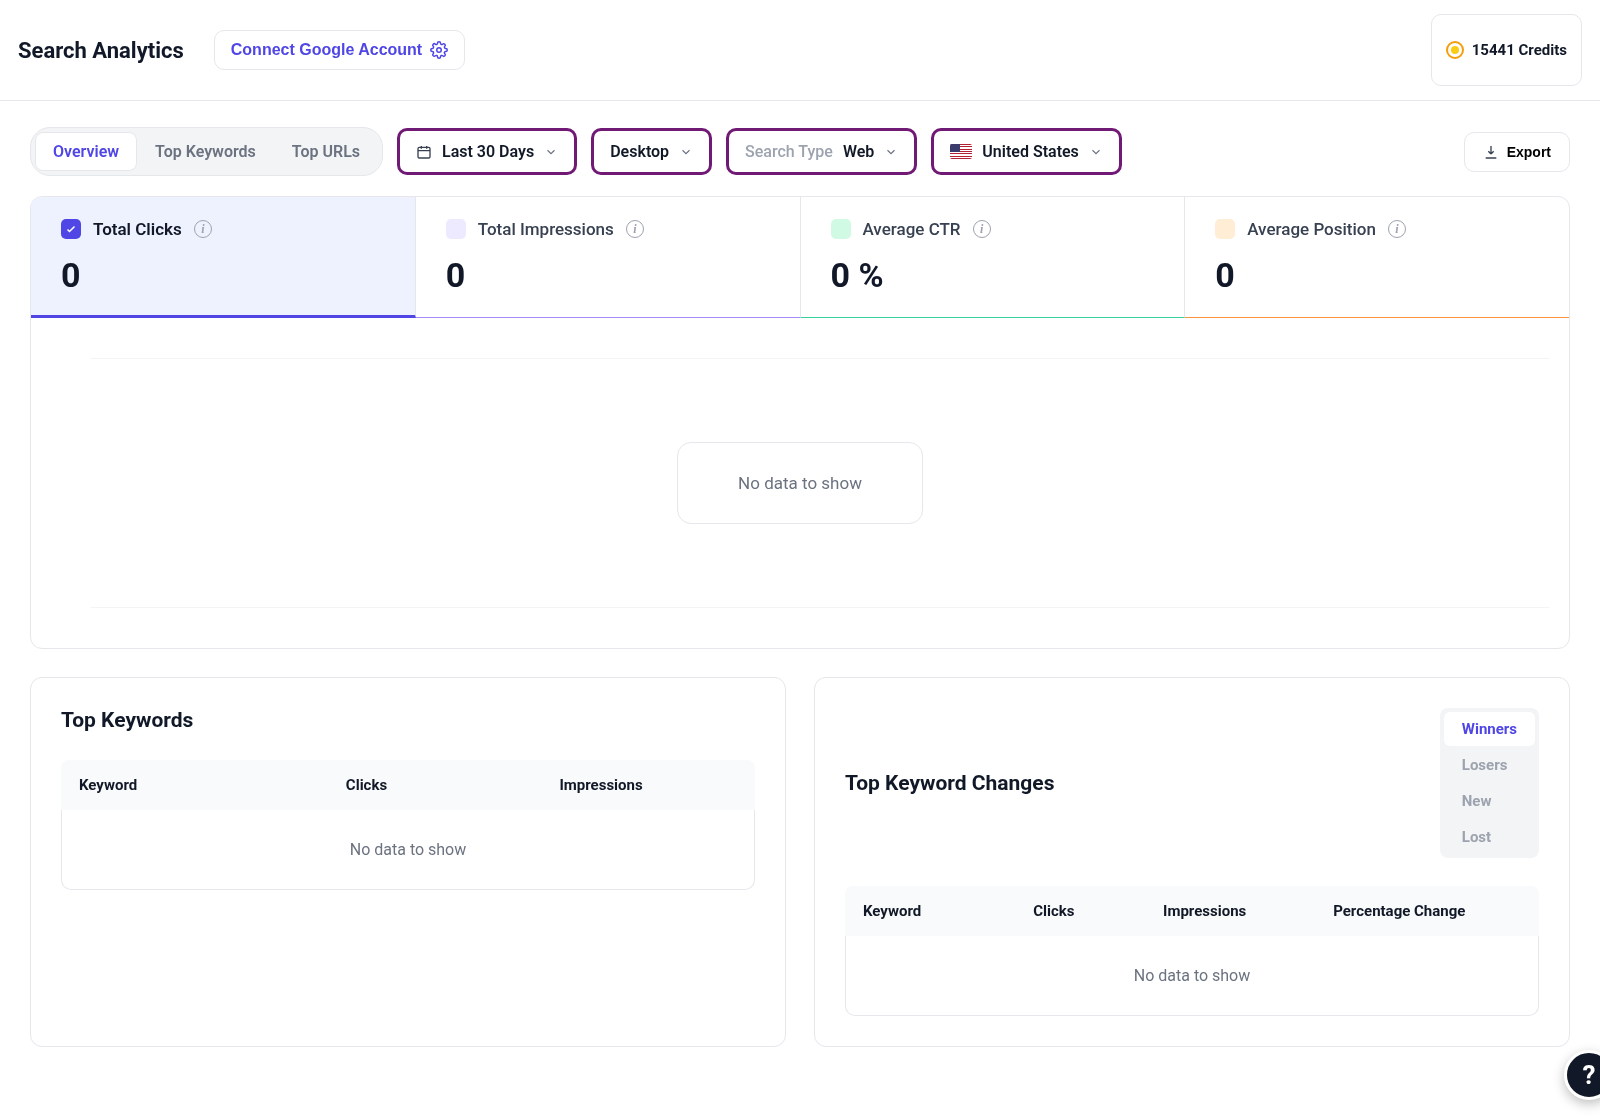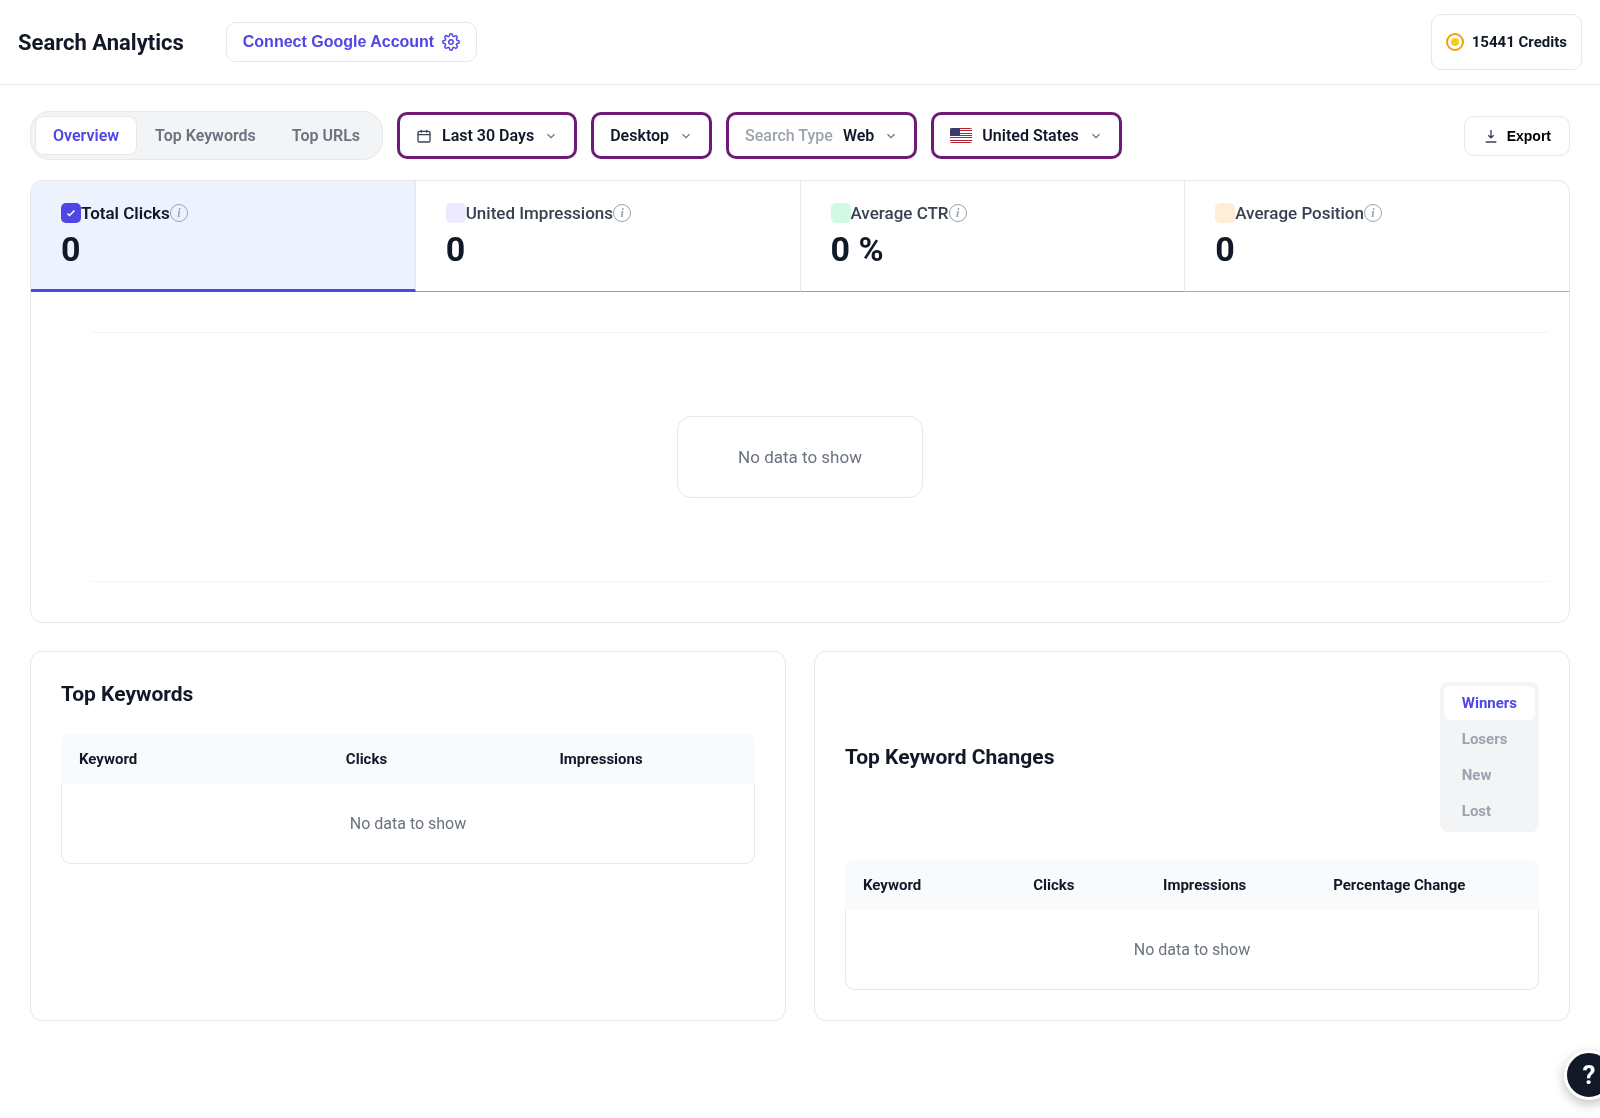--- a/index.html
+++ b/index.html
@@ -15,27 +15,27 @@
     justify-content: space-between;
     padding: 14px 18px 14px 18px;
     border-bottom: 1px solid #e5e7eb;
   }
   .topbar-left { display: flex; align-items: center; gap: 30px; }
   .page-title { font-size: 22px; font-weight: 700; color: #111827; }
   .connect-btn {
     display: inline-flex; align-items: flex-end; gap: 8px;
     border: 1px solid #e5e7eb; border-radius: 10px;
     padding: 10px 16px; color: #4f46e5; font-weight: 600;
-    font-size: 16px; background: #fff; cursor: pointer; margin-left: 12px;
+    font-size: 16px; background: #fff; cursor: pointer;
   }
   .gear-icon { width:18px; height:18px; }
   .credits {
     display: inline-flex; align-items:center; gap:8px;
     border:1px solid #e5e7eb; border-radius:10px;
-    padding:18px 14px; font-weight:700; font-size:15px;
+    padding:26px 14px; font-weight:700; font-size:15px;
   }
   .coin {
     width:18px; height:18px; border-radius:50%;
     background:#fff; border:2px solid #f59e0b; display:inline-block;
     position:relative;
   }
   .coin::after{
     content:"";position:absolute;inset:3px;border-radius:50%;
     background:#facc15;
   }
@@ -74,21 +74,21 @@
   .content{ padding: 0 30px 40px 30px; }
   .metrics-card{
     border:1px solid #e5e7eb; border-radius:12px; overflow:hidden;
   }
   .metrics-row{ display:flex; }
   .metric{
     flex:1; padding:22px 30px 20px 30px; border-right:1px solid #e5e7eb;
     position:relative; cursor:pointer;
   }
   .metric:last-child{border-right:none;}
-  .metric .head{ display:flex; align-items:center; margin-bottom:6px;}
+  .metric .head{ display:flex; align-items:center; gap:12px; margin-bottom:16px;}
   .metric .chk{
     width:20px;height:20px;border-radius:5px;display:inline-flex;
     align-items:center;justify-content:center;flex-shrink:0;
   }
   .chk svg{width:12px;height:12px;}
   .metric .label{ font-size:17px; font-weight:600; color:#111827;}
   .metric.inactive .label{ color:#374151; font-weight:500;}
   .info{ width:18px;height:18px;border-radius:50%;border:1.5px solid #9ca3af;display:inline-flex;align-items:center;justify-content:center;color:#9ca3af;font-style:italic;font-family:serif;font-size:12px;font-weight:700;}
   .metric .value{ font-size:34px; font-weight:700; }
   .metric.m-clicks{ background:#eef2ff; border-bottom:3px solid #4f46e5;}
@@ -212,21 +212,21 @@
               </svg>
           </span>
           <span class="label">Total Clicks</span>
           <span class="info">i</span>
         </div>
         <div class="value">0</div>
       </div>
       <div class="metric m-impr inactive">
         <div class="head">
           <span class="chk chk-impr"></span>
-          <span class="label">United Impressions</span>
+          <span class="label">Total Impressions</span>
           <span class="info">i</span>
         </div>
         <div class="value">0</div>
       </div>
       <div class="metric m-ctr inactive">
         <div class="head">
           <span class="chk chk-ctr"></span>
           <span class="label">Average CTR</span>
           <span class="info">i</span>
         </div>

